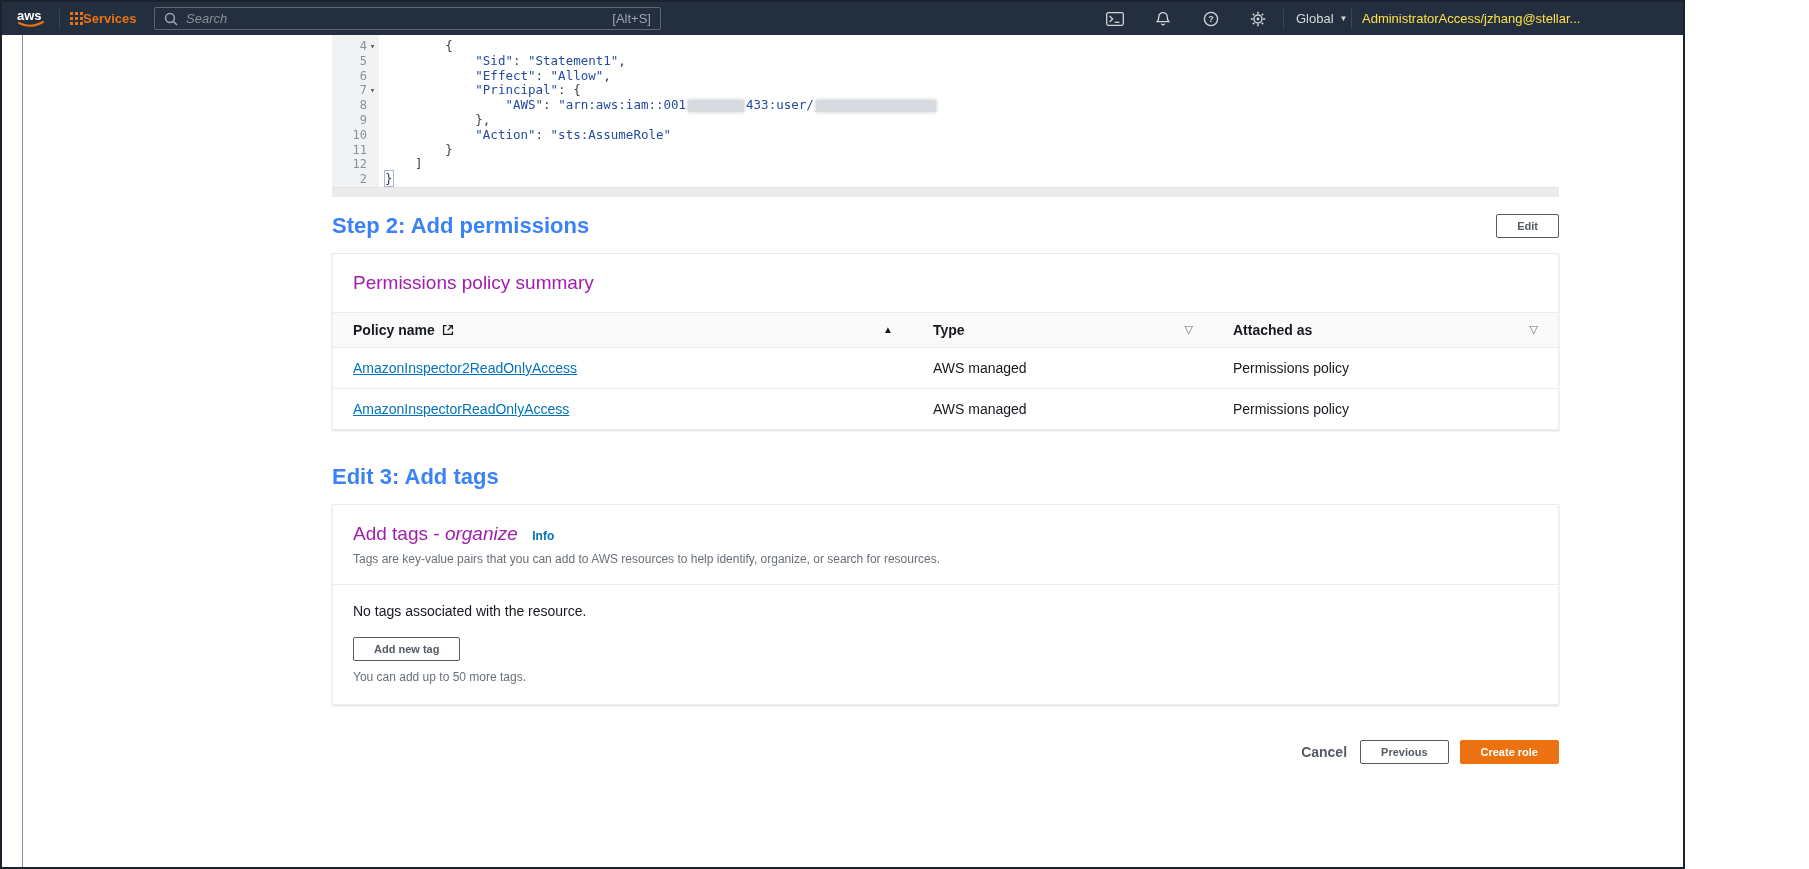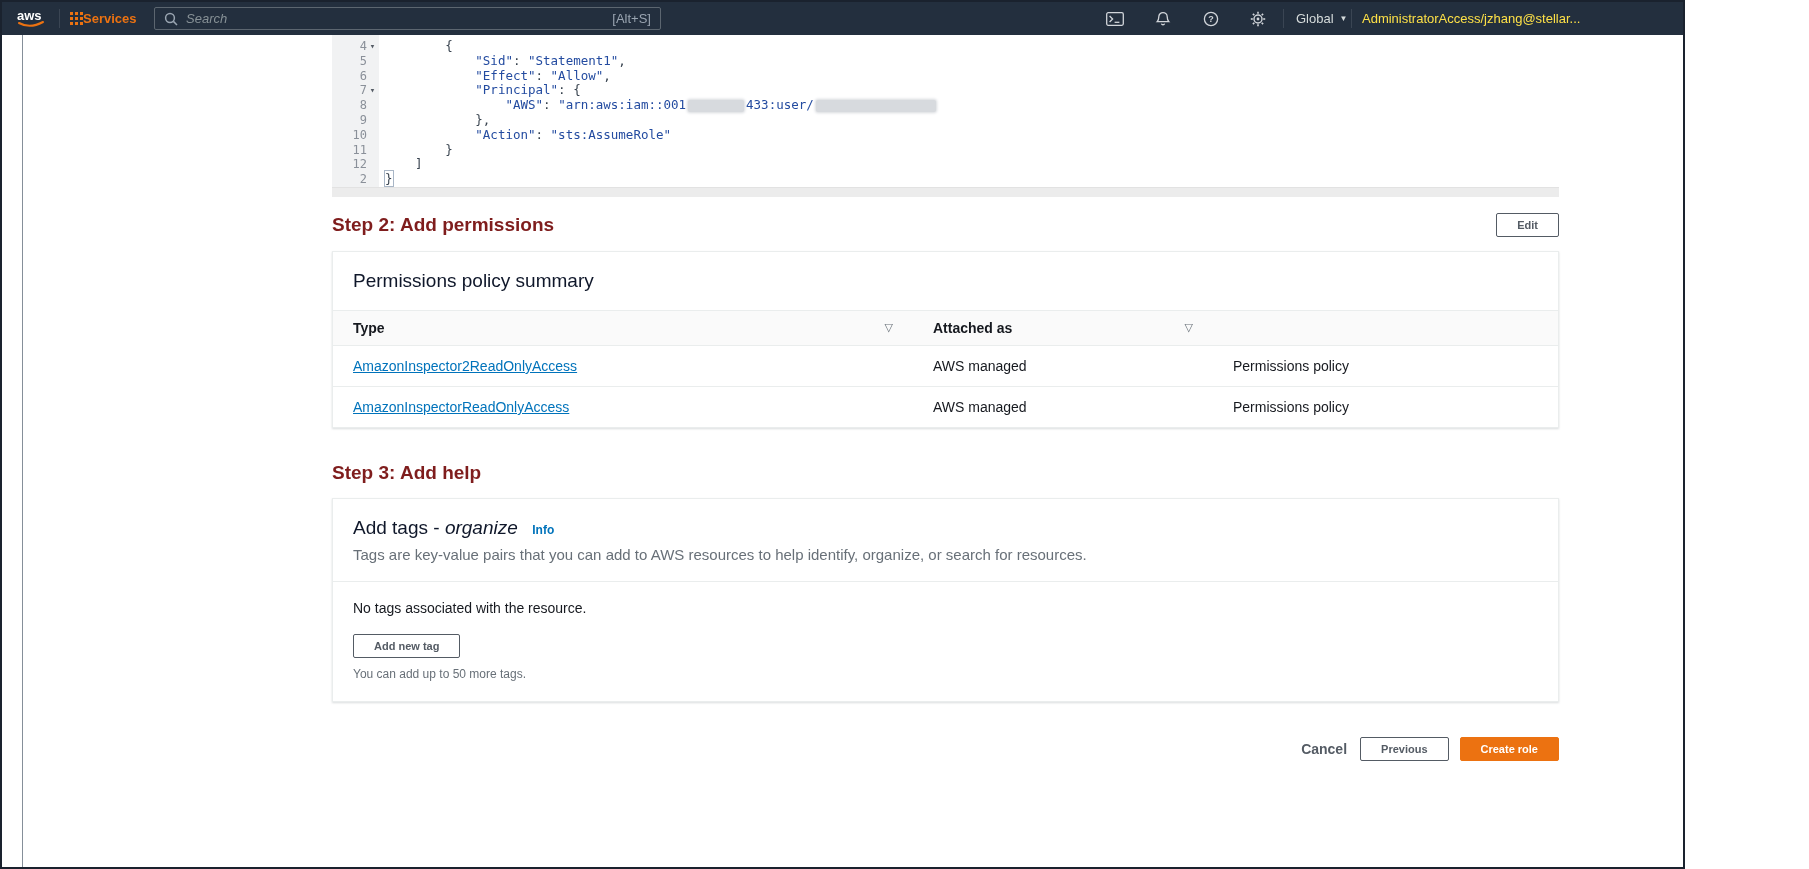--- a/index.html
+++ b/index.html
@@ -39,34 +39,34 @@
   .code-area{flex:1;padding:4px 0 0 6px;overflow:hidden;}
   .code-row{height:14.8px;white-space:pre;}
   .tok-str{color:#234ba0;}
   .tok-plain{color:#37424e;}
   .tok-match{outline:1px solid #a9b6c6;}
   .redact{display:inline-block;height:12px;background:#d7dade;border-radius:2px;vertical-align:middle;margin:0 2px;
     box-shadow:0 0 3px 1px #d7dade;}
   .editor-hscroll{height:9px;background:#ececec;border-top:1px solid #e2e2e2;}
   
   .section-head{display:flex;justify-content:space-between;align-items:center;margin:16px 0 14px;}
-  .step-title{font-size:19px;font-weight:700;color:#7f1d1d;}
+  .step-title{font-size:22px;font-weight:700;color:#3b82f6;}
   
   .btn{display:inline-flex;align-items:center;justify-content:center;background:#fff;border:1px solid #545b64;border-radius:2px;
     color:#545b64;font-weight:700;font-size:11px;padding:5px 20px;cursor:pointer;font-family:"Liberation Sans",sans-serif;}
   .btn-primary{background:#ec7211;border-color:#ec7211;color:#fff;}
   .btn-link{border:none;background:none;color:#545b64;font-weight:700;font-size:14px;padding:5px 2px;cursor:pointer;
     font-family:"Liberation Sans",sans-serif;}
   
   .card{background:#fff;border:1px solid #eaeded;box-shadow:0 1px 2px rgba(0,28,36,.15);margin-bottom:34px;}
   .card-header{padding:18px 20px;}
-  .card-title{font-size:19px;color:#0f172a;}
+  .card-title{font-size:19px;color:#a21caf;}
   .card-title .opt{font-style:italic;}
   .info-link{color:#0073bb;font-size:12px;font-weight:600;margin-left:10px;cursor:pointer;}
-  .card-desc{margin-top:7px;font-size:15px;color:#687078;}
+  .card-desc{margin-top:7px;font-size:12px;color:#687078;}
   .card-divider{border-top:1px solid #eaeded;}
   
   .tbl-head{display:grid;grid-template-columns:580px 300px 1fr;background:#fafafa;border-top:1px solid #eaeded;border-bottom:1px solid #eaeded;}
   .th{display:flex;align-items:center;justify-content:space-between;padding:9px 20px;font-size:14px;font-weight:700;color:#16191f;cursor:pointer;}
   .th-left{display:flex;align-items:center;gap:7px;}
   .sort-icon{font-size:10px;color:#16191f;}
   .filter-icon{font-size:11px;color:#687078;cursor:pointer;}
   .tbl-row{display:grid;grid-template-columns:580px 300px 1fr;border-bottom:1px solid #eaeded;}
   .tbl-row:last-child{border-bottom:none;}
   .td{padding:12px 20px;font-size:14px;color:#16191f;}
@@ -233,20 +233,31 @@
       <div class="step-title">Step 2: Add permissions</div>
       <button class="btn">Edit</button>
     </div>
 
     <div class="card">
       <div class="card-header">
         <span class="card-title">Permissions policy summary</span>
       </div>
       <div class="tbl-head">
         <div class="th">
+          <span class="th-left">
+            <span>Policy name</span>
+            <svg width="12" height="12" viewBox="0 0 12 12">
+              <path d="M4.6 1.6H1.6v8.8h8.8V7.4" stroke="#16191f" fill="none" stroke-width="1.3"></path>
+              <path d="M6.8 1.6h3.6v3.6" stroke="#16191f" fill="none" stroke-width="1.3"></path>
+              <line x1="10.2" y1="1.8" x2="5.6" y2="6.4" stroke="#16191f" stroke-width="1.3"></line>
+            </svg>
+          </span>
+          <span class="sort-icon">▲</span>
+        </div>
+        <div class="th">
           <span>Type</span>
           <span class="filter-icon">▽</span>
         </div>
         <div class="th">
           <span>Attached as</span>
           <span class="filter-icon">▽</span>
         </div>
       </div>
       <div>
           <div class="tbl-row">
@@ -256,21 +267,21 @@
           </div>
           <div class="tbl-row">
             <div class="td"><a class="link">AmazonInspectorReadOnlyAccess</a></div>
             <div class="td">AWS managed</div>
             <div class="td">Permissions policy</div>
           </div>
         </div>
     </div>
 
     <div class="section-head">
-      <div class="step-title">Step 3: Add help</div>
+      <div class="step-title">Edit 3: Add tags</div>
     </div>
 
     <div class="card">
       <div class="card-header">
         <span class="card-title"><span>Add tags - </span><span class="opt">organize</span></span>
         <span class="info-link">Info</span>
         <div class="card-desc">Tags are key-value pairs that you can add to AWS resources to help identify, organize, or search for resources.</div>
       </div>
       <div class="card-divider"></div>
       <div class="card-body">

